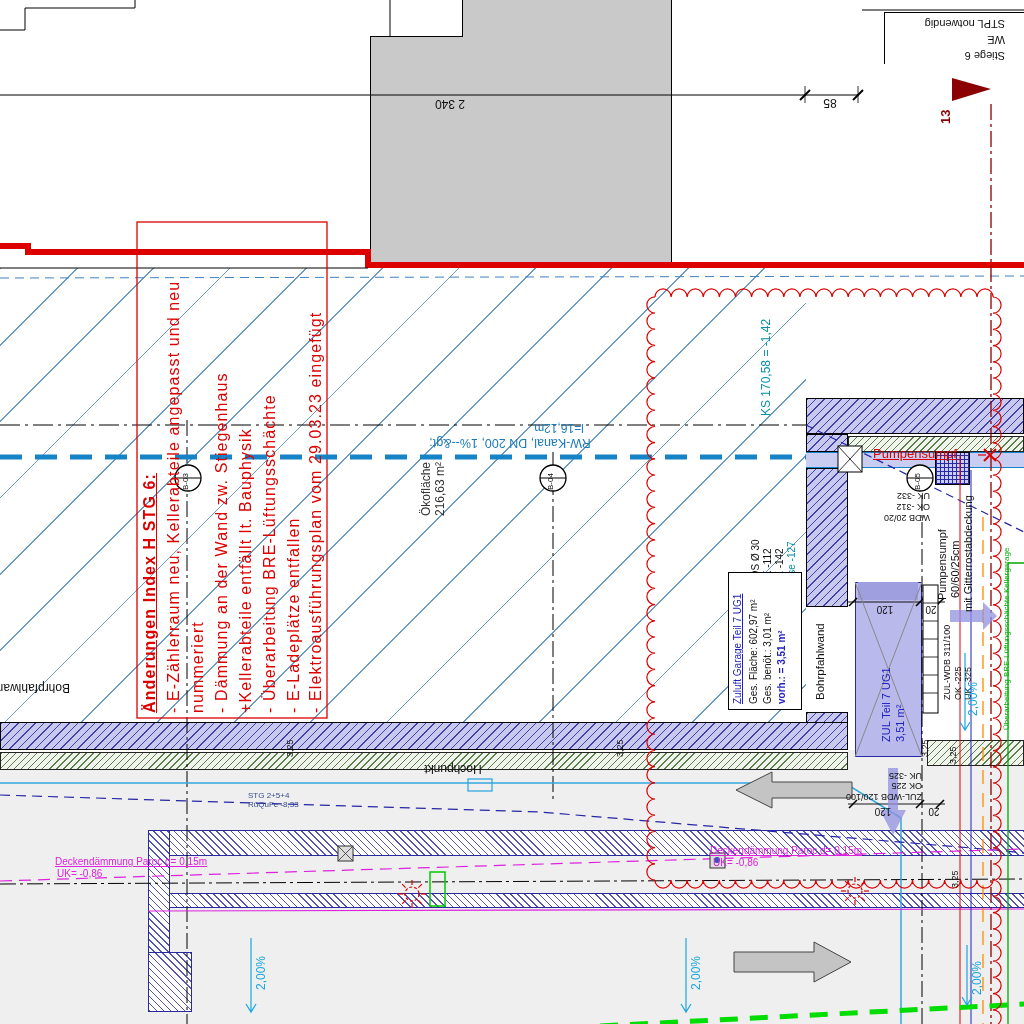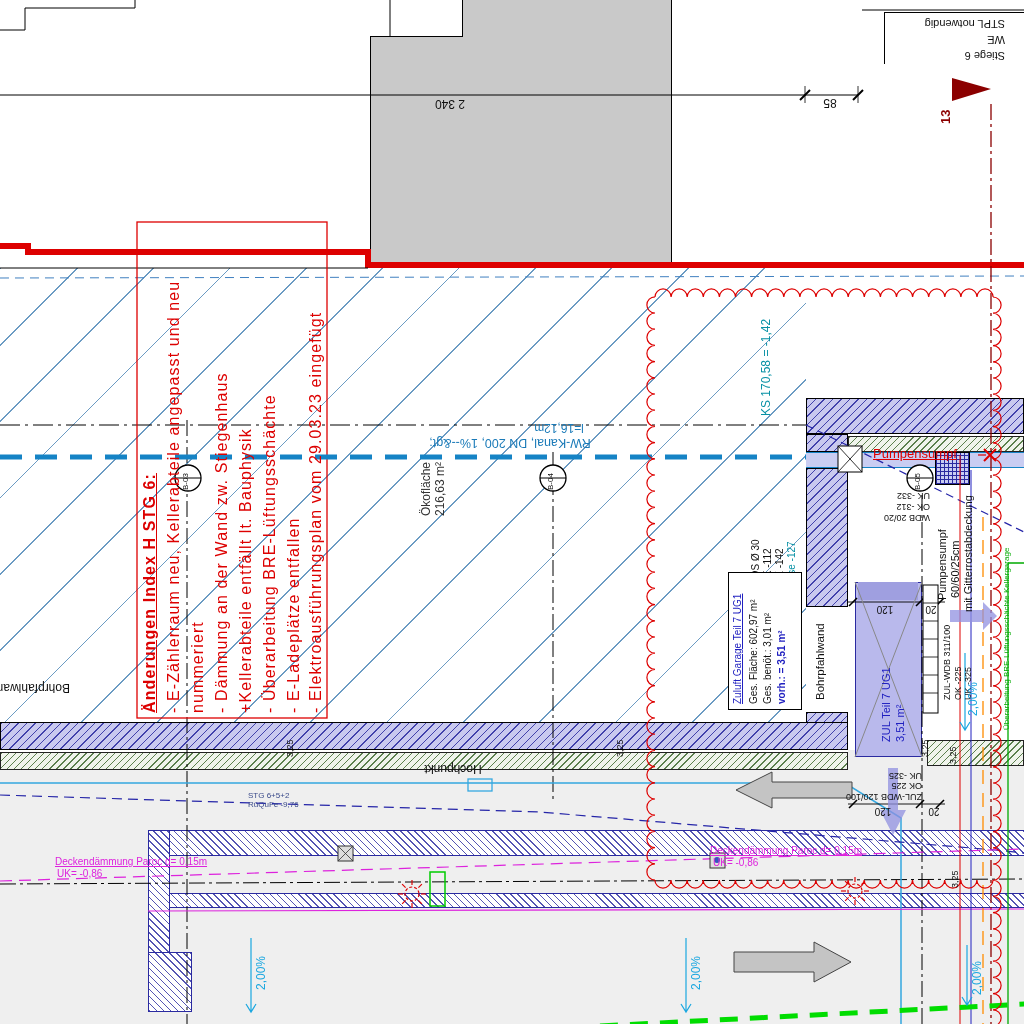--- a/index.html
+++ b/index.html
@@ -268,15 +268,15 @@
 <div class="abs r180" style="left:868px;top:806px;width:30px;font-size:10px;text-align:center">120</div>
 <div class="abs r180" style="left:925px;top:806px;width:18px;font-size:10px;text-align:center">20</div>
 
 <div class="abs r90" style="left:181px;top:490px;font-size:8px">B-03</div>
 <div class="abs r90" style="left:546px;top:490px;font-size:8px">B-04</div>
 <div class="abs r90" style="left:913px;top:490px;font-size:8px">B-05</div>
 
 <div class="abs r90 grn" style="left:1002px;top:730px;font-size:8px">Überarbeitung BRE-Lüftungsschächte Kellergarage</div>
 
 <div class="abs" style="left:248px;top:791px;font-size:8px;line-height:9px;color:#3a4a8a">
-  <div>STG 6+5+2</div>
-  <div>RüQuFe -9,76</div>
+  <div>STG 2+5+4</div>
+  <div>RüQuFe -8,33</div>
 </div>
 
 </body></html>

